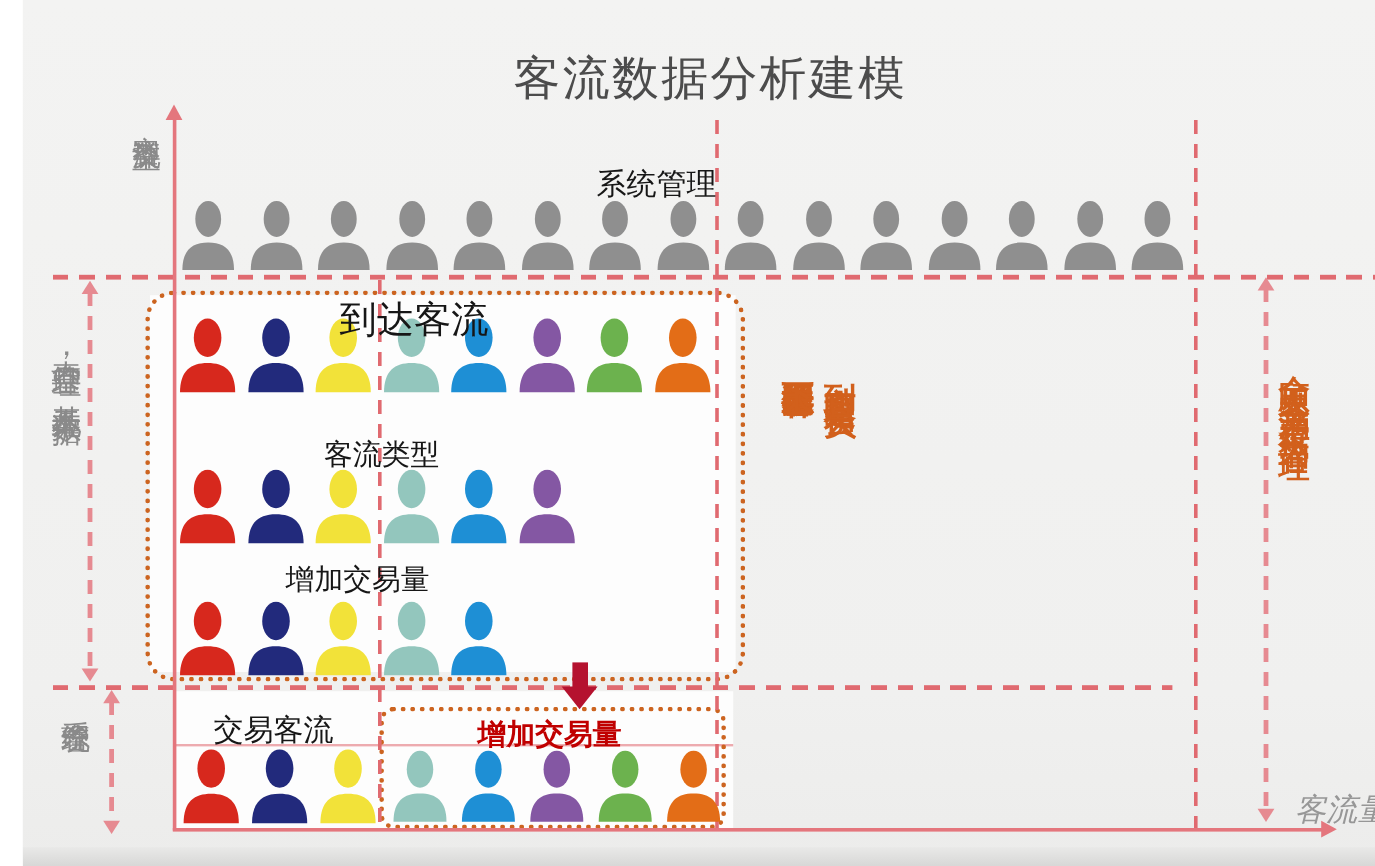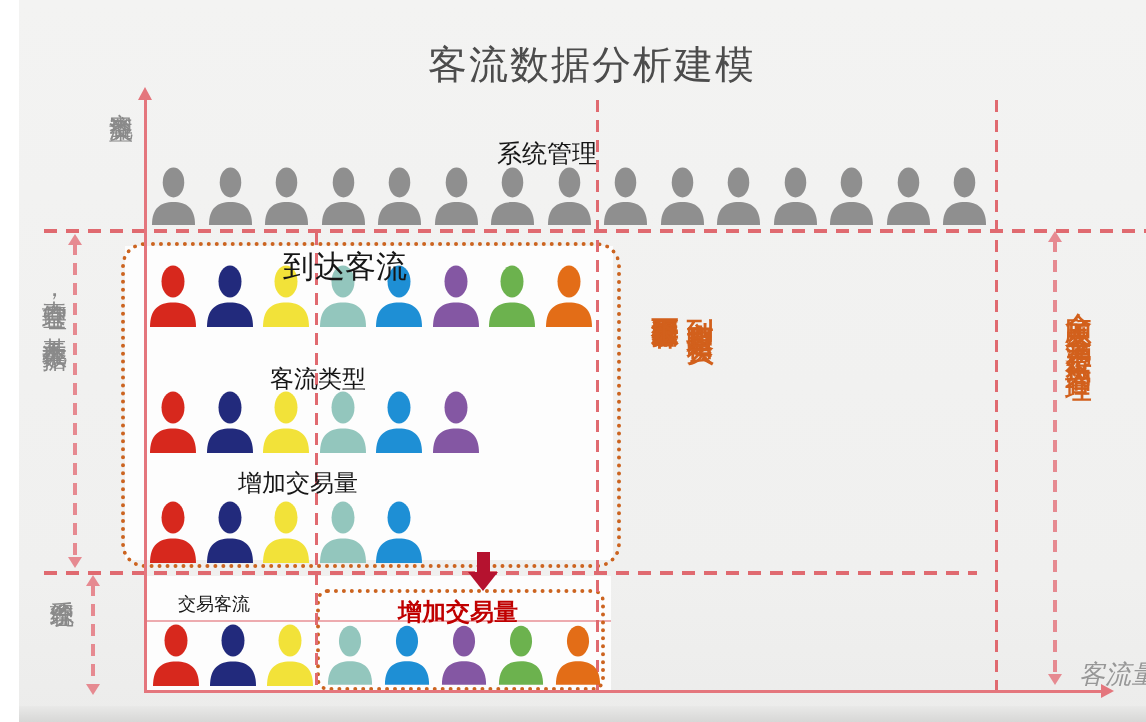--- a/index.html
+++ b/index.html
@@ -60,21 +60,21 @@
   .mid-orange .l1{letter-spacing:4px;}
   .mid-orange .l2{letter-spacing:0px;}
   .right-orange{position:absolute;left:1043px;top:292px;writing-mode:vertical-rl;
     color:#D2601C;font-size:26px;font-weight:600;letter-spacing:7px;}
   
   .lbl{position:absolute;color:#161616;}
   .lbl-potential{left:478px;top:137px;font-size:25px;}
   .lbl-arrival{left:264px;top:246px;font-size:31px;}
   .lbl-enter{left:251px;top:363px;font-size:24px;}
   .lbl-return{left:219px;top:467px;font-size:24px;}
-  .lbl-deal{left:159px;top:592px;font-size:18px;}
+  .lbl-deal{left:159px;top:592px;font-size:25px;}
   .lbl-increase{left:379px;top:596px;font-size:24px;color:#C00000;font-weight:600;text-align:right;}
   .xlabel{position:absolute;left:1060px;top:657px;font-size:26px;color:#979797;font-style:italic;}
   
   .row{position:absolute;display:flex;align-items:flex-end;}
   .row svg{flex:0 0 auto;display:block;}
   .row-potential{left:131px;top:167px;gap:9.5px;} .row-potential svg{width:47px;height:58px;}
   .row-arrival{left:128px;top:265px;gap:4.5px;}   .row-arrival svg{width:52px;height:62px;}
   .row-enter{left:128px;top:391px;gap:4.5px;}     .row-enter svg{width:52px;height:62px;}
   .row-return{left:128px;top:501px;gap:4.5px;}    .row-return svg{width:52px;height:62px;}
   .row-deal{left:132px;top:623px;gap:7px;}        .row-deal svg{width:50px;height:64px;}

